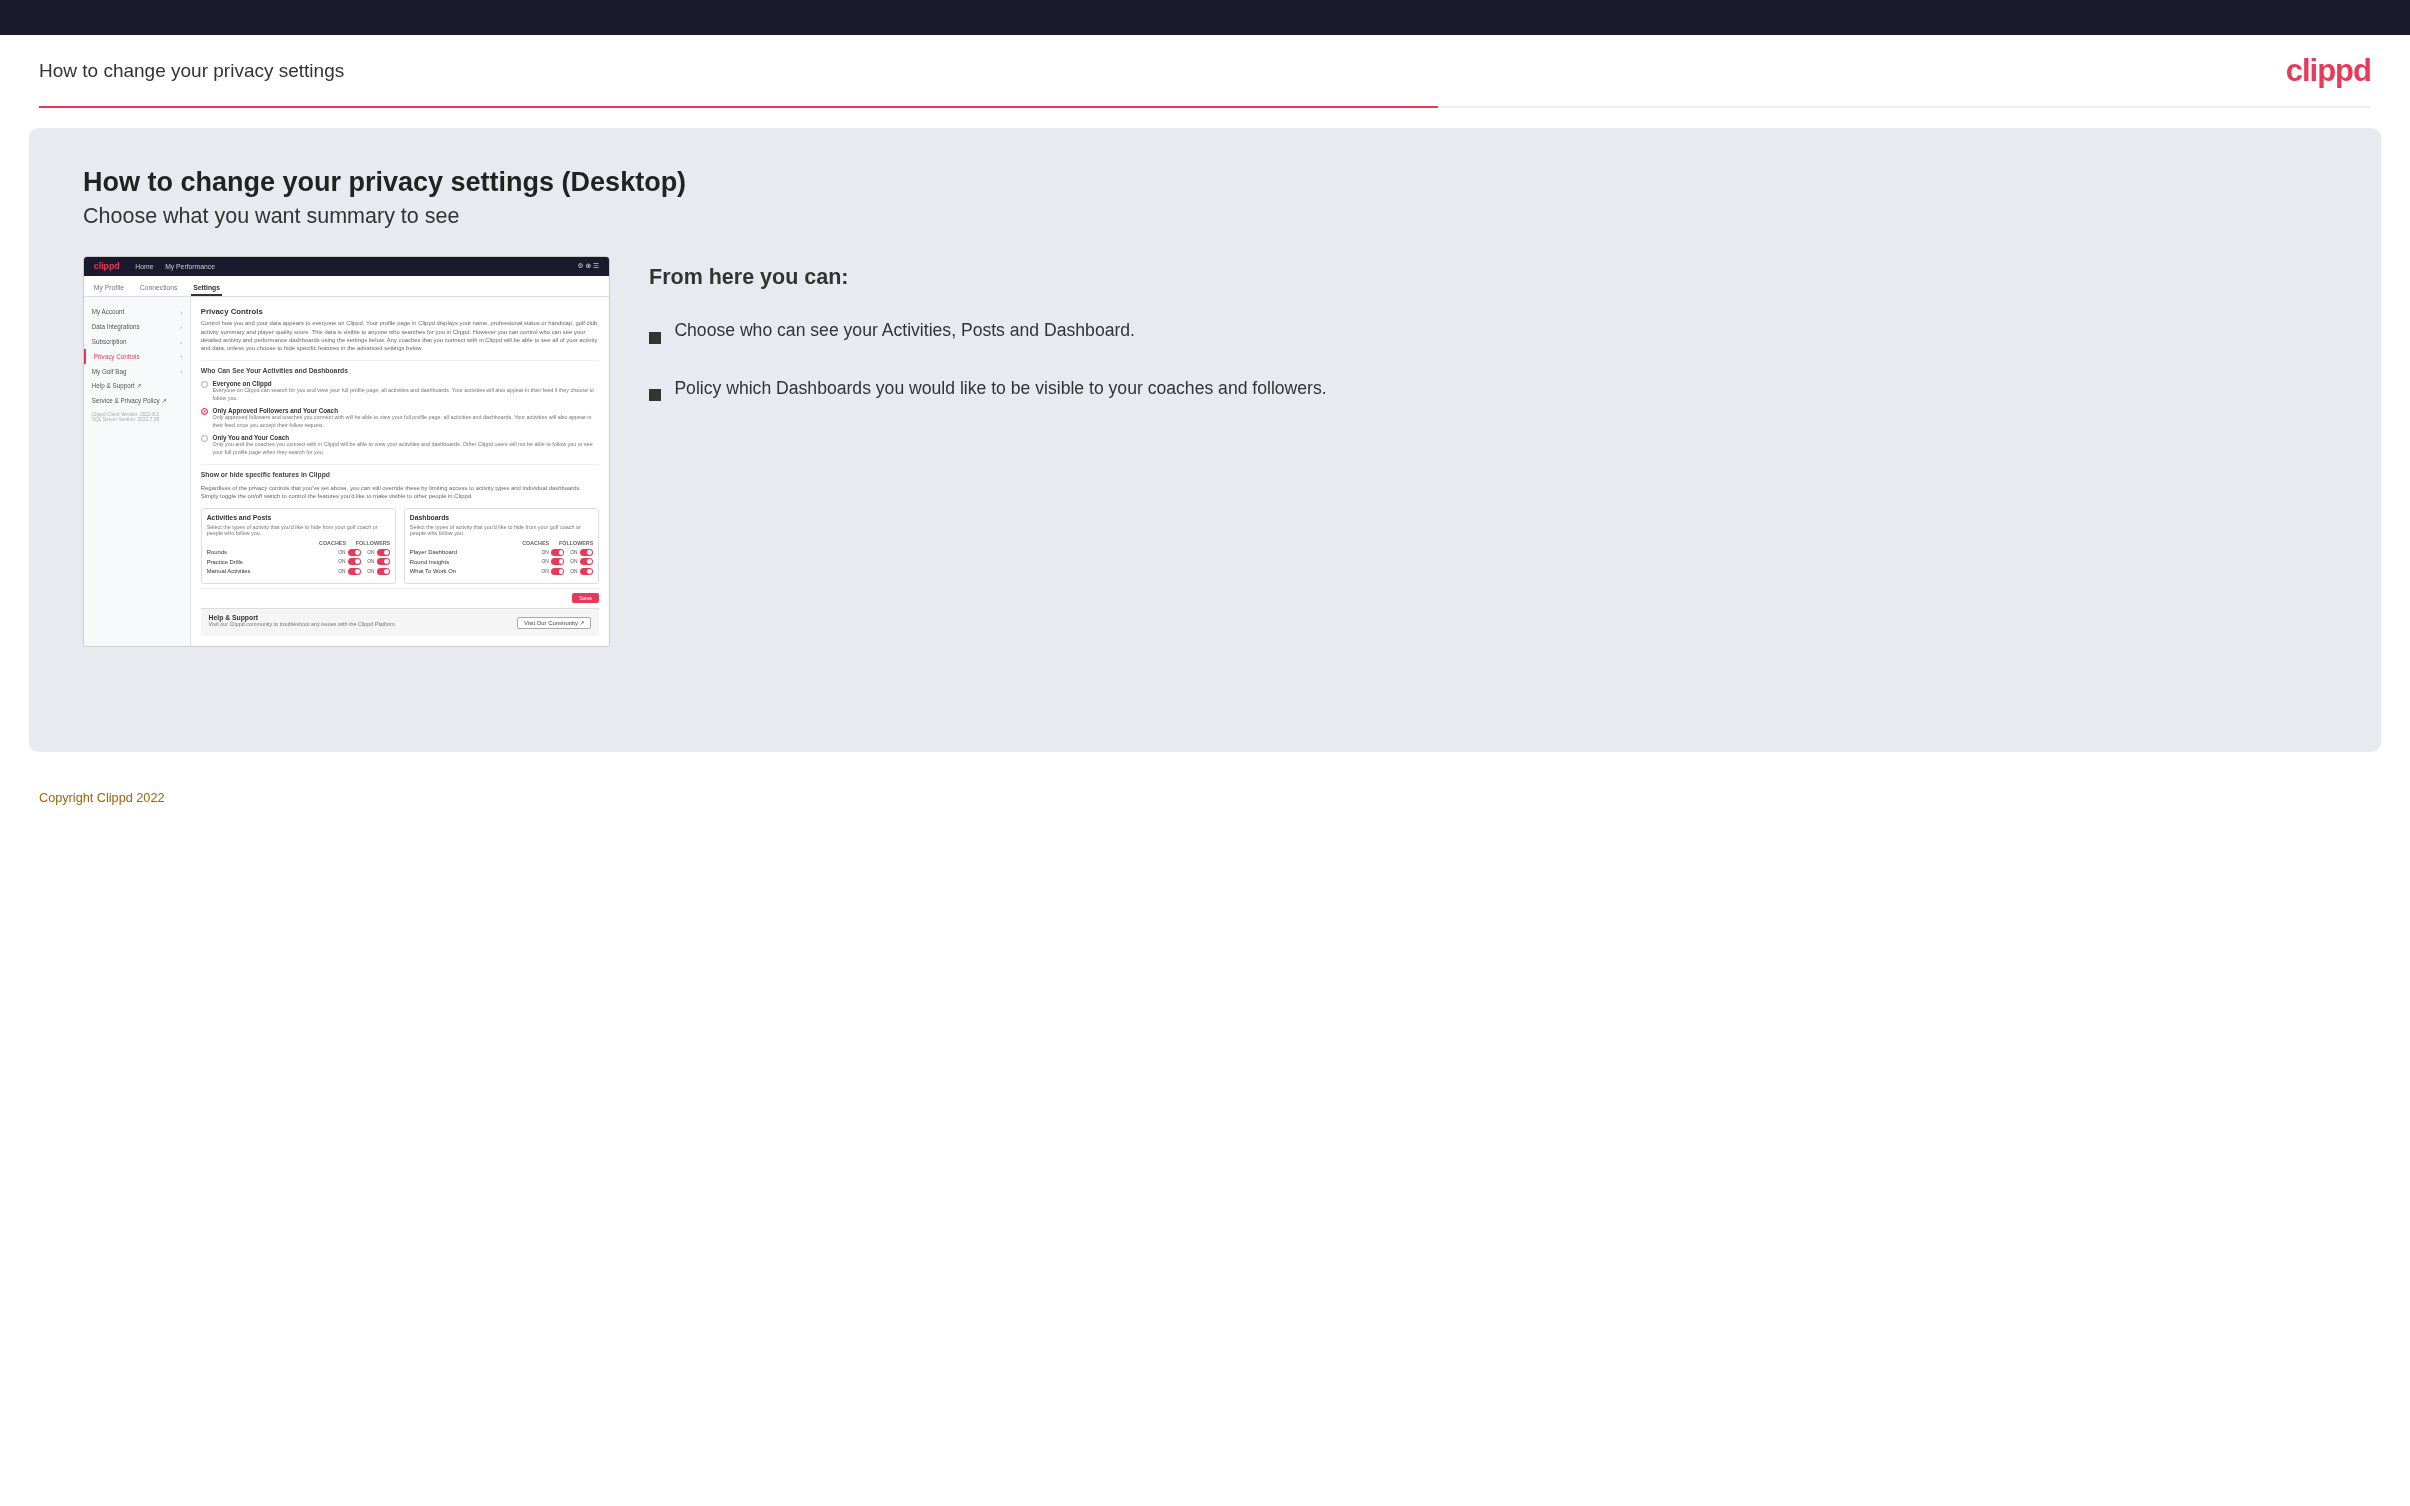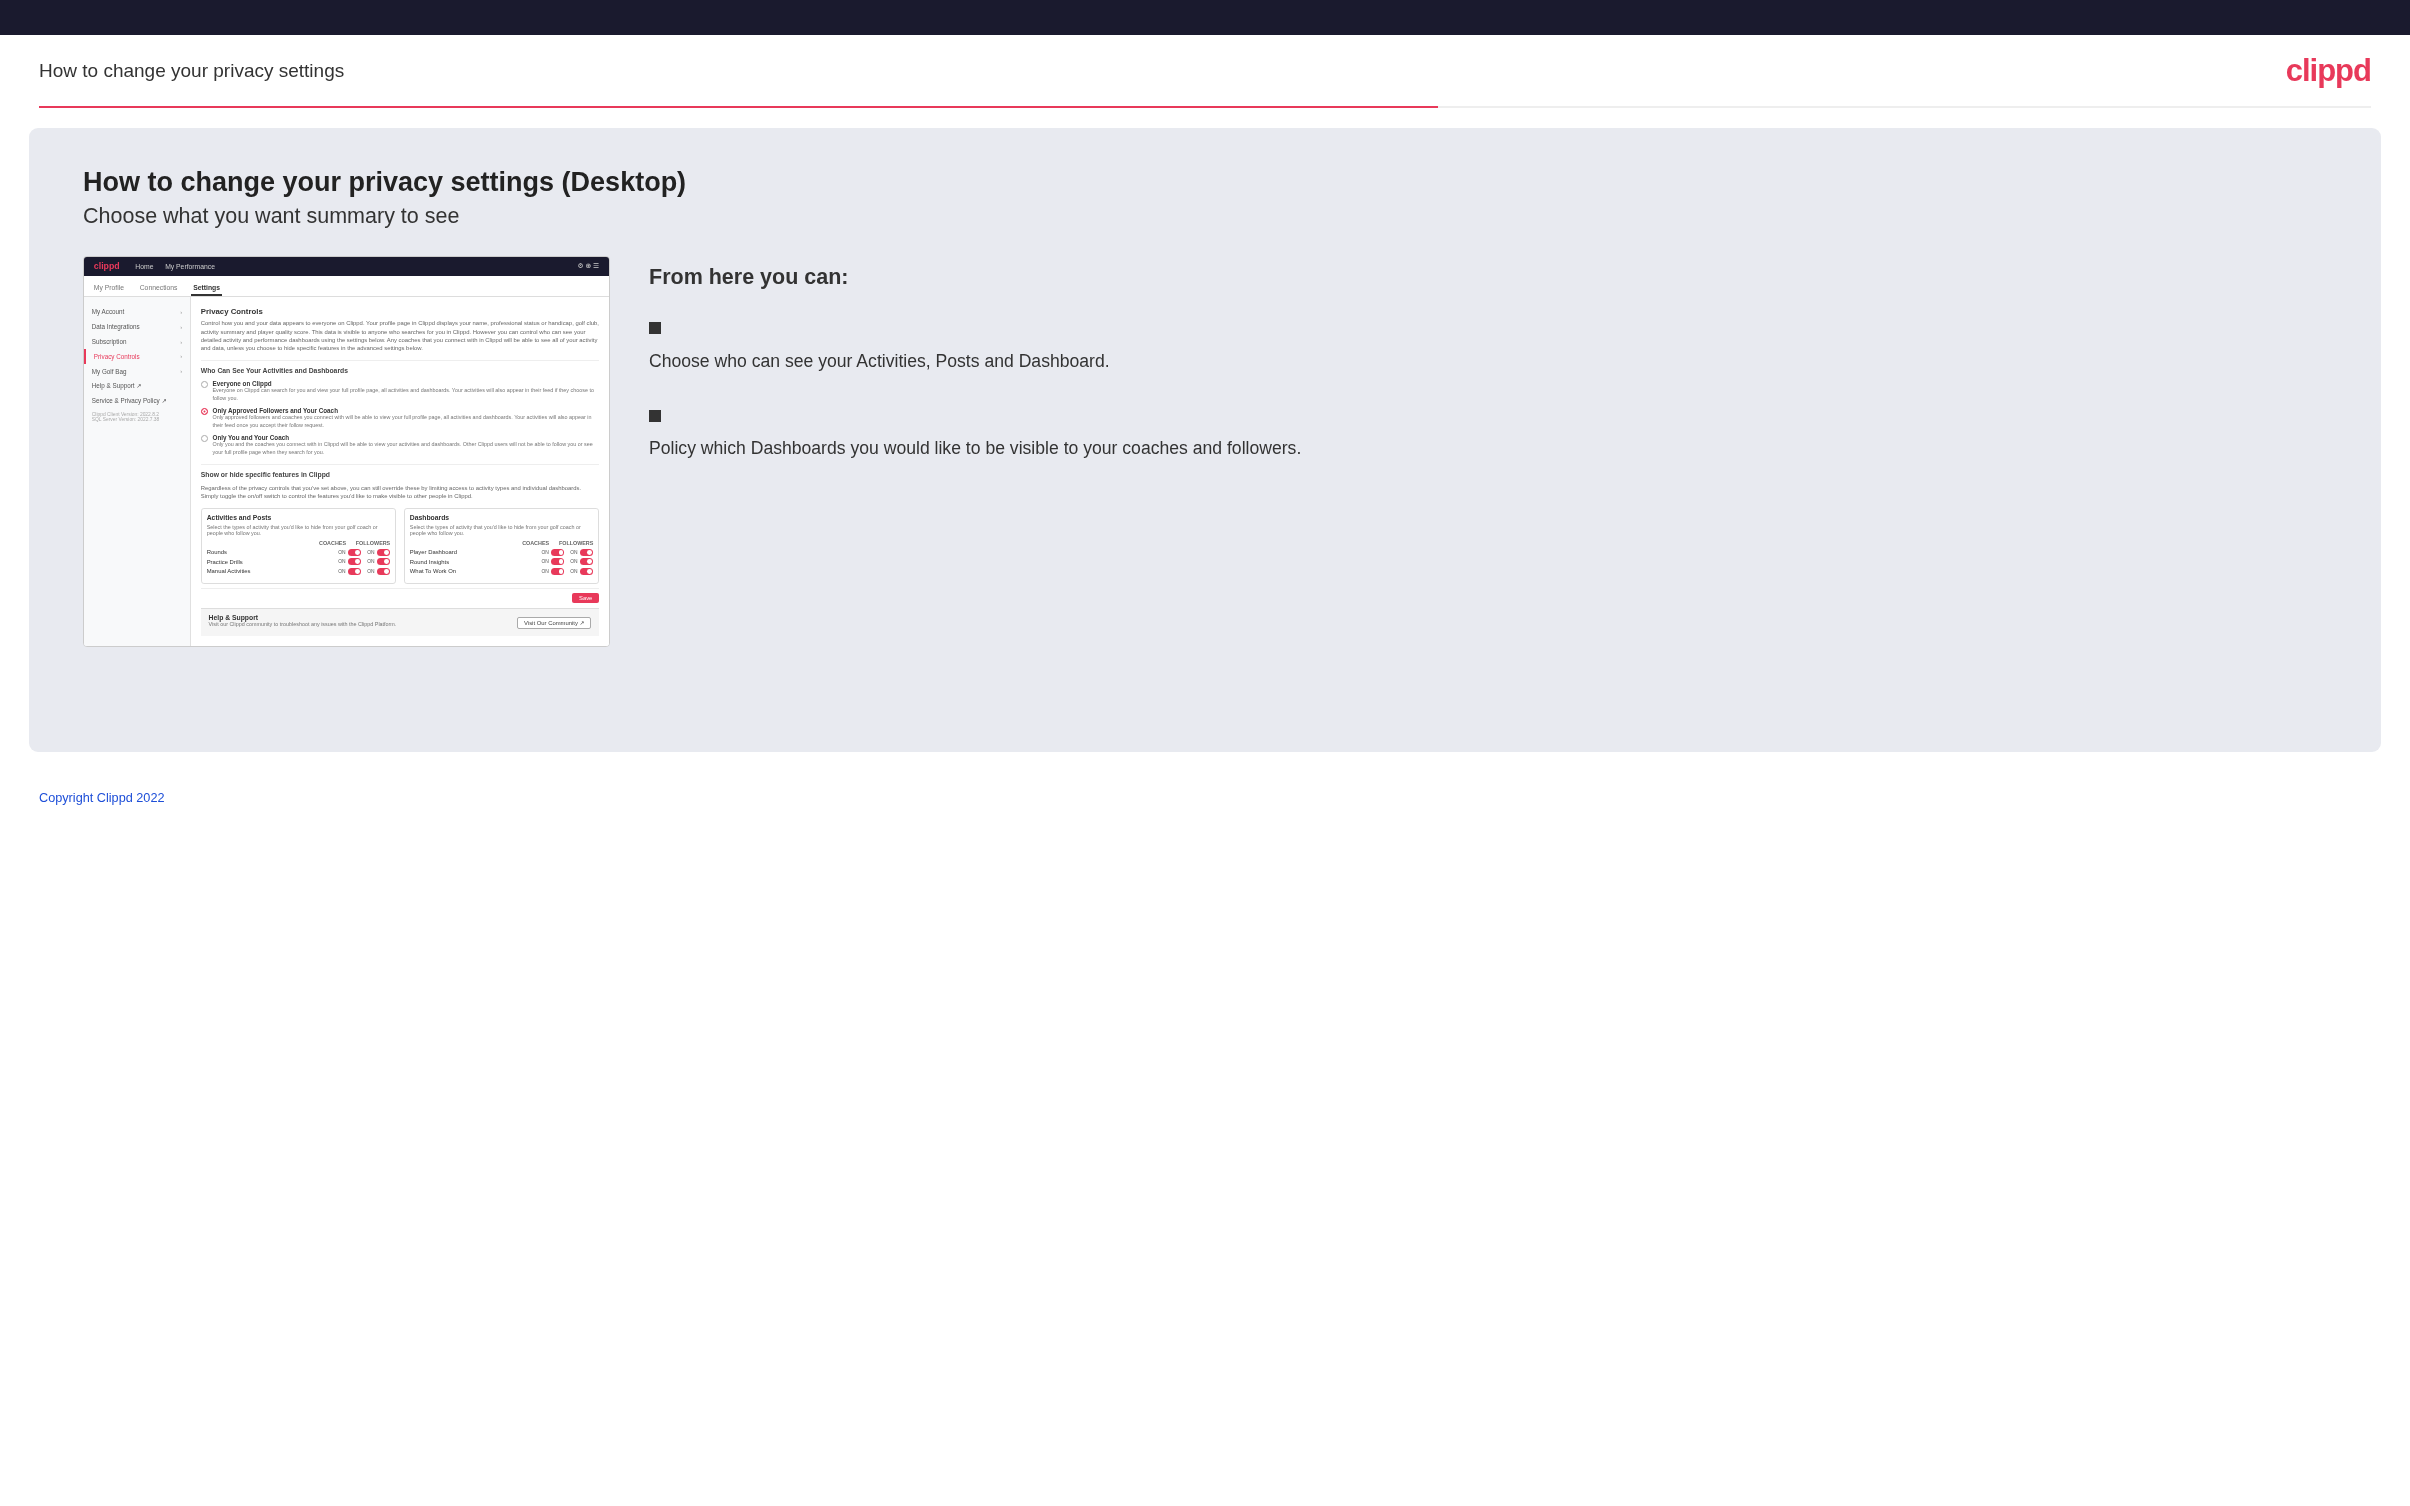--- a/index.html
+++ b/index.html
@@ -336,42 +336,41 @@
 
     .bullet-list {
       list-style: none;
       padding: 0;
     }
 
     .bullet-item {
       display: flex;
       gap: 13.7px;
       margin-bottom: 31px;
-      align-items: flex-start;
-      flex-direction: column;
+      align-items: flex-end;
     }
 
     .bullet-square {
       width: 11.7px;
       height: 11.7px;
       background: #333;
       flex-shrink: 0;
       margin-top: 4.9px;
     }
 
     .bullet-text {
       font-size: 17.6px;
       color: #333;
       line-height: 1.5;
     }
 
     .footer {
       padding: 19.5px 39px;
       font-size: 12.7px;
-      color: #1d4ed8;
+      color: #a16207;
     }
 
     .mock-settings-tabs {
       display: flex;
       gap: 11.7px;
       padding: 4.9px 7.8px 0;
       border-bottom: 1px solid #ddd;
       background: #fff;
       font-size: 6.8px;
     }

